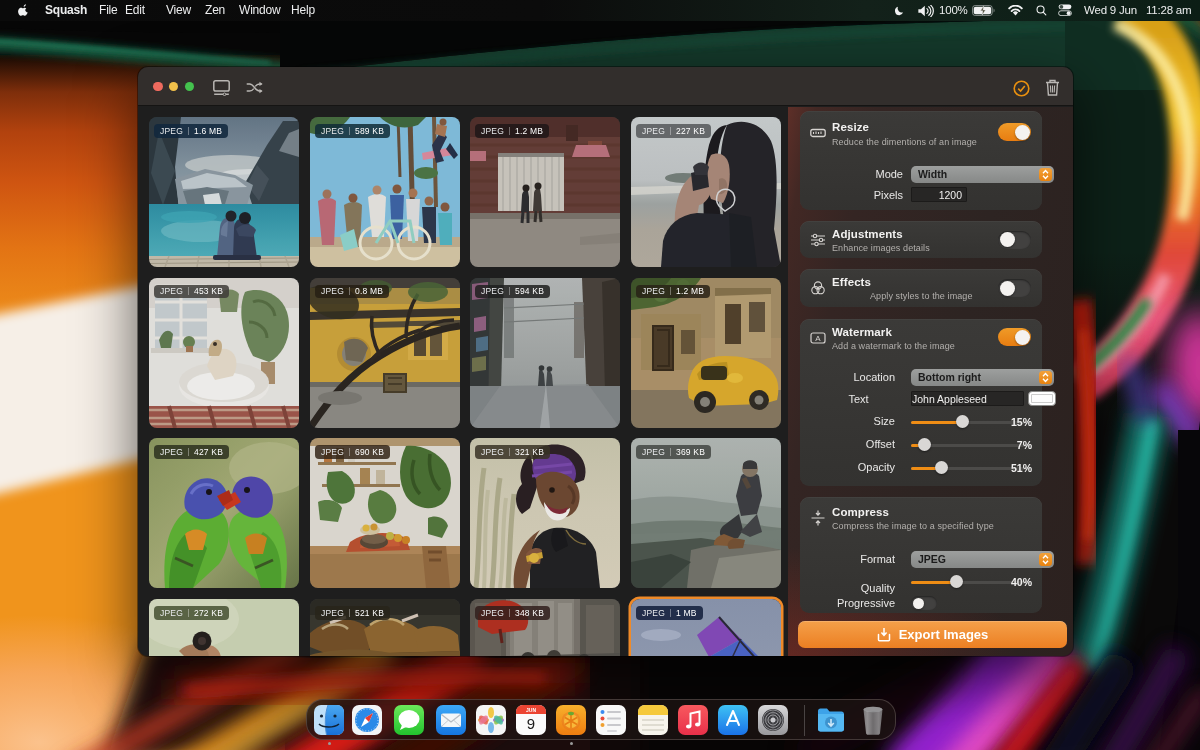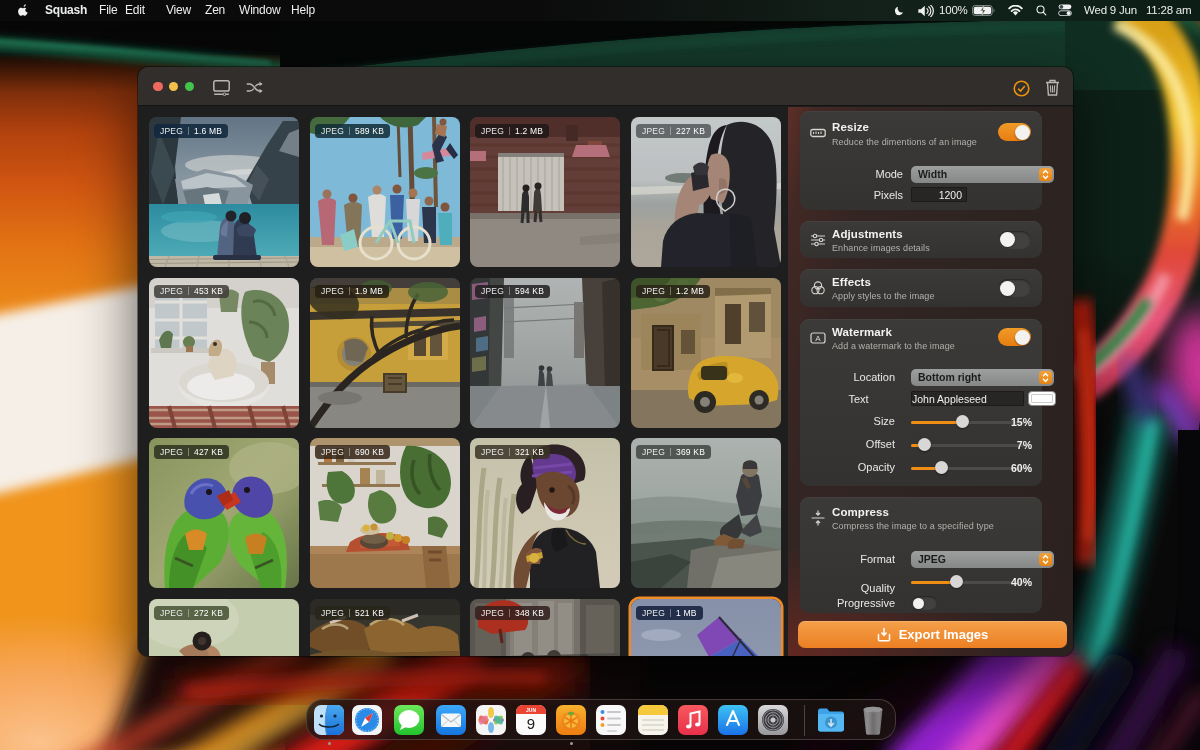--- a/index.html
+++ b/index.html
@@ -435,21 +435,21 @@
       <ellipse cx="118" cy="14" rx="20" ry="10" fill="#4a6a34" opacity="0.85"></ellipse>
       <ellipse cx="66" cy="10" rx="16" ry="8" fill="#43612f" opacity="0.8"></ellipse>
       <path d="M0,10 C14,4 34,6 44,16 C52,24 50,36 40,40 C26,44 8,38 0,26 Z" fill="#35301f" opacity="0.85"></path>
       <ellipse cx="30" cy="120" rx="22" ry="7" fill="#7d7b74"></ellipse>
       <rect x="74" y="96" width="22" height="18" fill="#6a5a3c"></rect>
       <path d="M74,96 L96,96 L96,114 L74,114 Z M78,100 L92,100 M78,106 L92,106" stroke="#4a3e28" stroke-width="2" fill="none"></path>
     </svg>
     <div class="badge" style="background:rgba(38,30,20,0.85);">
             <span class="fmt">JPEG</span>
             <span class="sep"></span>
-            <span>1.9 MB</span>
+            <span>0.8 MB</span>
           </div>
   </div>
   <div class="tile" style="left:332px; top:170.7px;">
     <svg width="150" height="150" viewBox="0 0 150 150">
       <defs>
               <linearGradient id="t7fog" x1="0" y1="0" x2="0" y2="1">
                 <stop offset="0" stop-color="#b7bbba"></stop>
                 <stop offset="0.6" stop-color="#a2a7a6"></stop>
                 <stop offset="1" stop-color="#8e9492"></stop>
               </linearGradient>
@@ -771,21 +771,21 @@
           </div>
     </div>
 
     <div class="card" style="top:162px; height:38px;">
       <svg class="cicon" style="top:11px;" viewBox="0 0 16 16">
             <circle cx="8" cy="5.5" r="3.6" fill="none" stroke="#d6d3d0" stroke-width="1.1"></circle>
             <circle cx="5.4" cy="10.2" r="3.6" fill="none" stroke="#d6d3d0" stroke-width="1.1"></circle>
             <circle cx="10.6" cy="10.2" r="3.6" fill="none" stroke="#d6d3d0" stroke-width="1.1"></circle>
           </svg>
       <div class="ctitle" style="top:7px;">Effects</div>
-      <div class="csub" style="top:22px;">Apply styles to the image</div>
+      <div class="csub" style="top:22px;margin-left:38px;">Apply styles to the image</div>
       <div class="toggle off" style="right:11px; top:10px;">
             <div class="knob"></div>
           </div>
     </div>
 
     <div class="card" style="top:212px; height:167px;">
       <svg class="cicon" style="top:11px;" viewBox="0 0 16 16">
             <rect x="1" y="3" width="14" height="10" rx="2" fill="none" stroke="#d6d3d0" stroke-width="1.2"></rect>
             <text x="8" y="11" font-size="8" fill="#d6d3d0" text-anchor="middle" font-family="Liberation Sans">A</text>
           </svg>
@@ -814,21 +814,21 @@
             <div class="fill" style="width:13px;"></div>
             <div class="knob" style="left:7px;"></div>
           </div>
       <div class="pval" style="top:120px;">7%</div>
       <div class="rlabel" style="left:22px; top:142px;">Opacity</div>
       <div class="slider" style="top:142px;">
             <div class="track"></div>
             <div class="fill" style="width:30px;"></div>
             <div class="knob" style="left:24px;"></div>
           </div>
-      <div class="pval" style="top:143px;">60%</div>
+      <div class="pval" style="top:143px;">51%</div>
     </div>
 
     <div class="card" style="top:390px; height:116px;">
       <svg class="cicon" style="top:13px;" viewBox="0 0 16 16">
             <path d="M8,0.5 L8,5 M6,3 L8,5.2 L10,3 M1.5,8 L14.5,8 M8,15.5 L8,11 M6,13 L8,10.8 L10,13" stroke="#d6d3d0" stroke-width="1.2" fill="none"></path>
           </svg>
       <div class="ctitle" style="top:9px;">Compress</div>
       <div class="csub" style="top:24px;">Compress the image to a specified type</div>
       <div class="rlabel" style="left:22px; top:56px;">Format</div>
       <div class="dropdown" style="top:54px;">JPEG<div class="chev"><svg width="13" height="13" viewBox="0 0 13 13">

